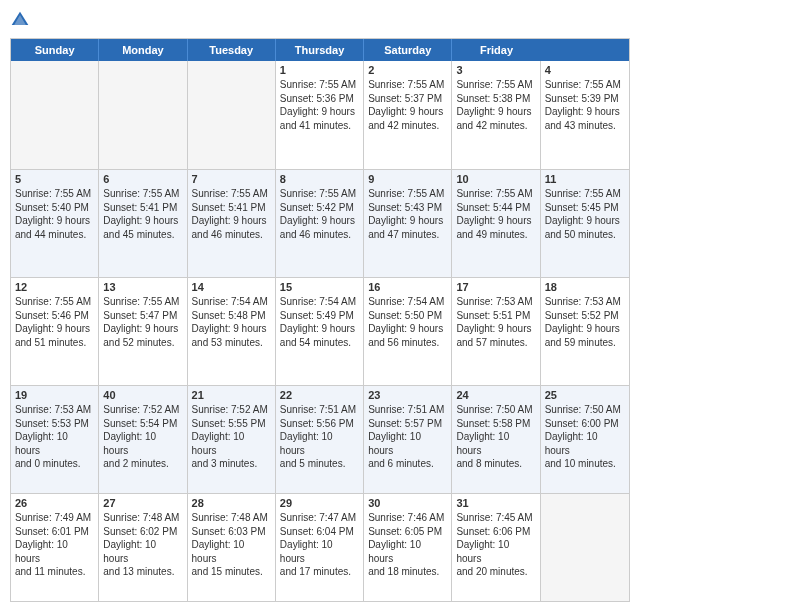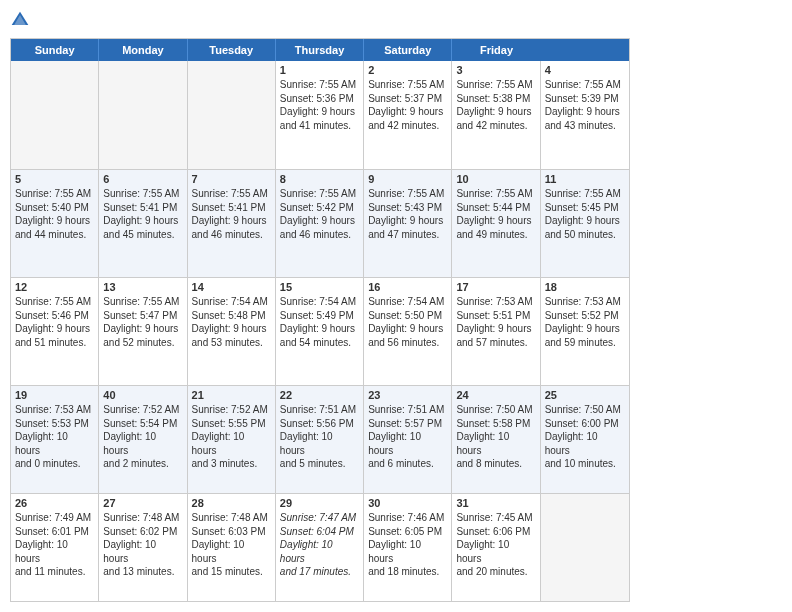--- a/index.html
+++ b/index.html
@@ -340,21 +340,21 @@
           </div>
           <div class="cal-cell">
             <div class="day-num">28</div>
             <div class="cell-text" style="white-space: pre-line;">Sunrise: 7:48 AM
 Sunset: 6:03 PM
 Daylight: 10 hours
 and 15 minutes.</div>
           </div>
           <div class="cal-cell">
             <div class="day-num">29</div>
-            <div class="cell-text" style="white-space: pre-line; font-style: italic;">Sunrise: 7:47 AM
+            <div class="cell-text" style="white-space: pre-line;">Sunrise: 7:47 AM
 Sunset: 6:04 PM
 Daylight: 10 hours
 and 17 minutes.</div>
           </div>
           <div class="cal-cell">
             <div class="day-num">30</div>
             <div class="cell-text" style="white-space: pre-line;">Sunrise: 7:46 AM
 Sunset: 6:05 PM
 Daylight: 10 hours
 and 18 minutes.</div>

